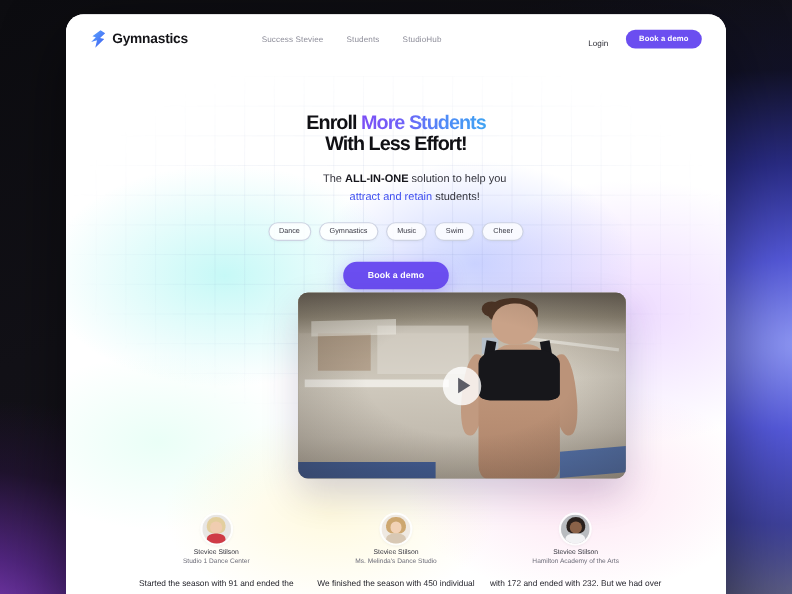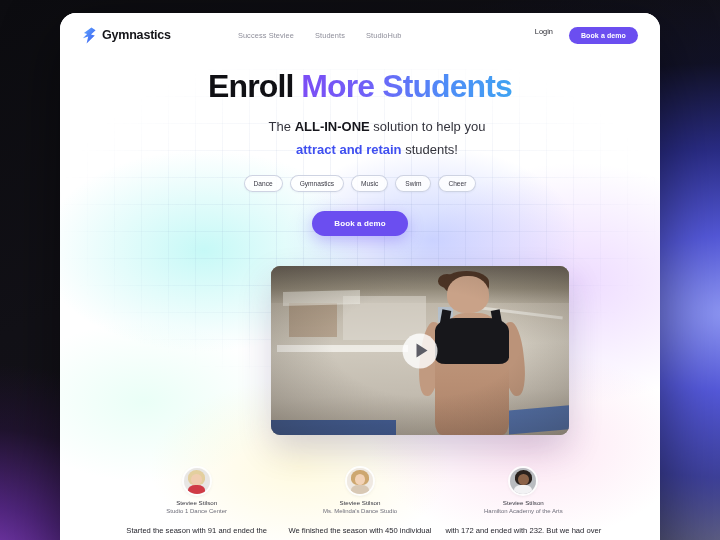--- a/index.html
+++ b/index.html
@@ -68,46 +68,46 @@
     font-size:12.5px; font-weight:bold; color:#141418; letter-spacing:-0.2px;
   }
   #nav-links {
     display:flex; align-items:center; gap:21px;
     margin-left:67px;
   }
   .nav-link {
     font-size:7.4px; color:#8e8e9a; letter-spacing:0.1px; cursor:pointer;
     white-space:nowrap;
   }
-  #nav-right { margin-left:auto; display:flex; align-items:flex-start; gap:16px; }
+  #nav-right { margin-left:auto; display:flex; align-items:flex-end; gap:16px; }
   #login-link { font-size:7.4px; color:#2b2b33; cursor:pointer; }
   #nav-cta {
     background:#6b4ef0; color:#fff; font-size:7px; font-weight:bold;
     border:none; border-radius:999px; padding:5px 12px; cursor:pointer;
     letter-spacing:0.1px; white-space:nowrap;
   }
 
   
   #hero { position:absolute; left:0; top:56px; width:600px; text-align:center; }
   #headline {
-    font-size:32px; font-weight:bold; color:#101014;
-    letter-spacing:-0.9px; line-height:1.07;
+    font-size:18px; font-weight:bold; color:#101014;
+    letter-spacing:-0.9px; line-height:1.07;margin-top:33px;
   }
   #headline-accent {
     background:linear-gradient(92deg,#7c4df5 0%,#6f63f8 34%,#4f8cf7 68%,#3fa3f2 100%);
     -webkit-background-clip:text; background-clip:text;
     -webkit-text-fill-color:transparent; color:transparent;
   }
   #headline-line2 { display:block; }
 
   #subheadline {
-    margin-top:13px; font-size:13px; color:#33333c; line-height:1.75;padding-left:34px;
+    margin-top:13px; font-size:10px; color:#33333c; line-height:1.75;padding-left:34px;
   }
   #sub-strong { font-weight:bold; color:#16161c; }
-  #sub-accent { font-weight:bold; color:#3f4ff0; }
+  #sub-accent { font-weight:normal; color:#3f4ff0; }
 
   
   #pill-row {
     margin-top:13px; display:flex; justify-content:center; align-items:center; gap:7px;
   }
   .pill {
     font-size:6.6px; color:#3a3a45; background:rgba(255,255,255,0.82);
     border:1px solid rgba(190,196,216,0.75); border-radius:999px;
     padding:4px 9px; cursor:pointer; white-space:nowrap;
     box-shadow:0 1px 2px rgba(40,50,90,0.05);
@@ -225,20 +225,21 @@
       <div id="nav-right">
         <span id="login-link">Login</span>
         <button id="nav-cta">Book a demo</button>
       </div>
     </div>
 
     <div id="hero">
 
       <h1 id="headline">
         <span>Enroll </span><span id="headline-accent">More Students</span>
+        <span id="headline-line2">With Less Effort!</span>
       </h1>
 
       <p id="subheadline">
         <span>The </span><span id="sub-strong">ALL-IN-ONE</span><span> solution to help you </span><br>
         <span id="sub-accent">attract and retain</span><span> students!</span>
       </p>
 
       <div id="pill-row">
         <span class="pill">Dance</span>
         <span class="pill">Gymnastics</span>

